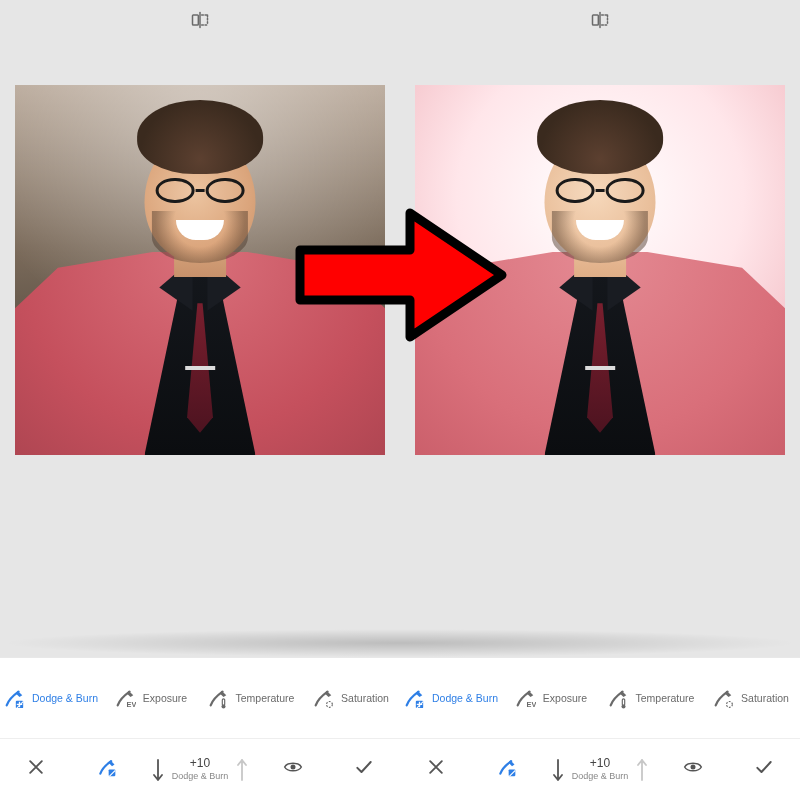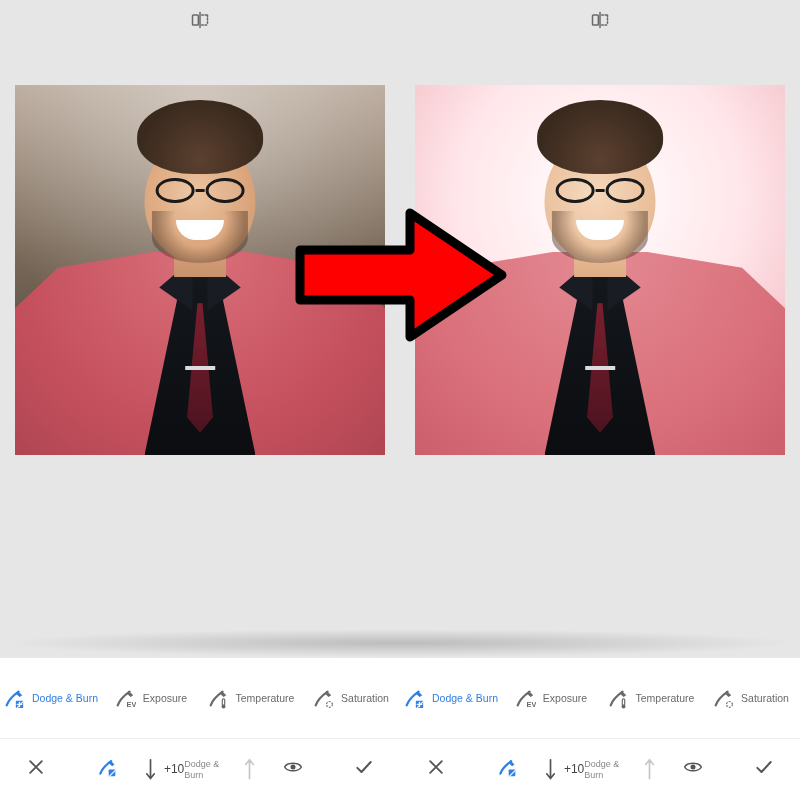--- a/index.html
+++ b/index.html
@@ -134,21 +134,21 @@
     flex: 1; display: flex; align-items: center; justify-content: center;
     color: #555; cursor: pointer; font-size: 18px; height: 100%;
   }
   .act-btn.blue { color: #2e7fe6; }
   .act-btn svg { width: 20px; height: 20px; }
   .step-group {
     flex: 1.6; display: flex; align-items: center; justify-content: center; gap: 6px;
     color: #555;
   }
   .step-group .arrow-btn { width: 16px; height: 28px; display:flex; align-items:center; justify-content:center; }
-  .step-group .center { display: flex; flex-direction: row; align-items: center; line-height: 1.15; }
+  .step-group .center { display: flex; flex-direction: column; align-items: center; line-height: 1.15; }
   .step-group .val { font-size: 12px; color: #444; }
   .step-group .lbl { font-size: 9px; color: #888; }
 </style>
 </head>
 <body>
 
 <div class="top-row">
   <div class="top-half">
     <span class="compare-icon">
       <svg viewBox="0 0 24 24">

